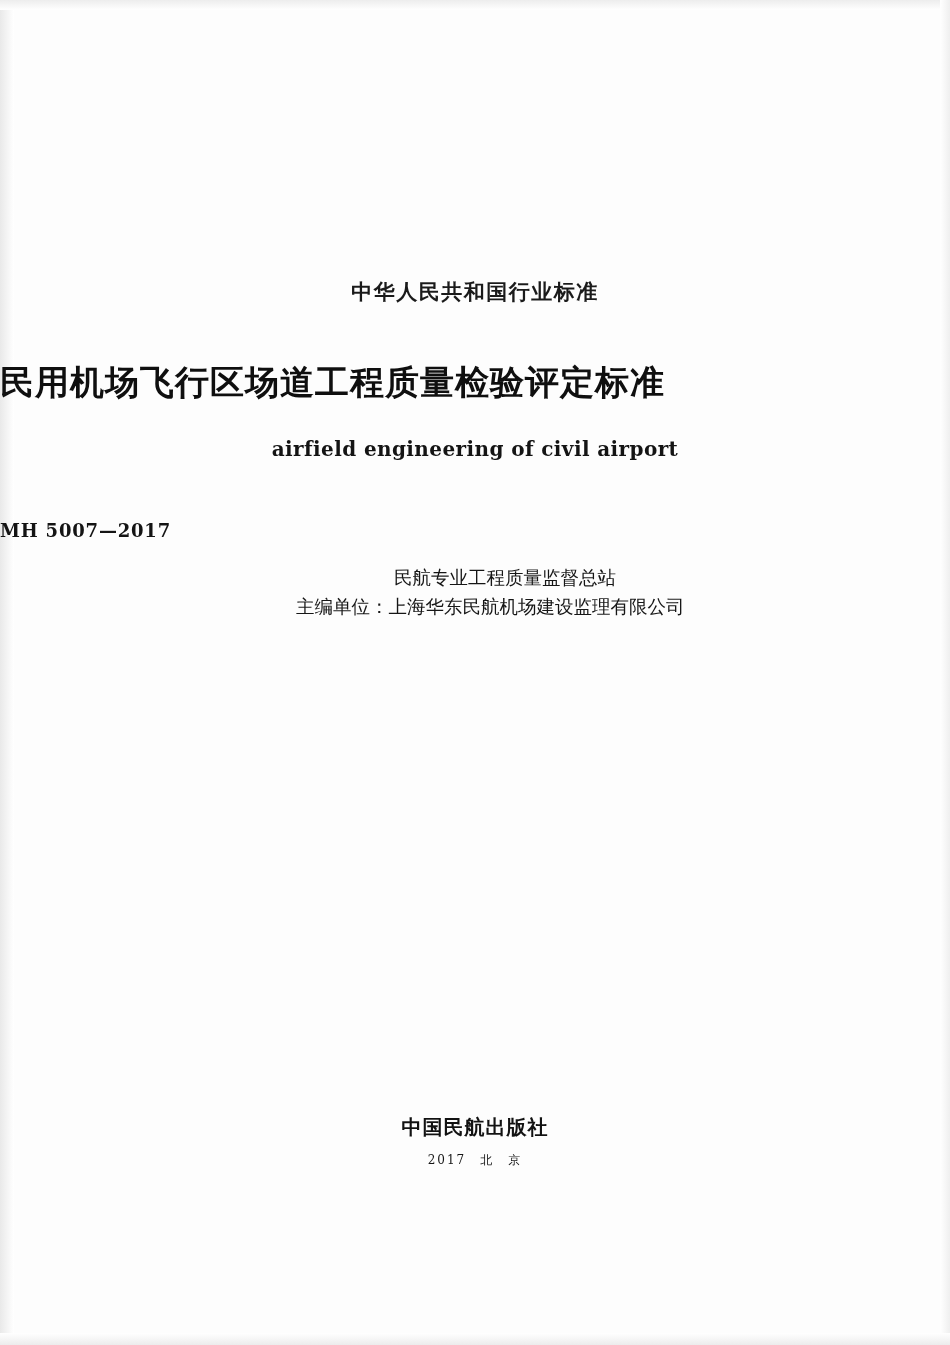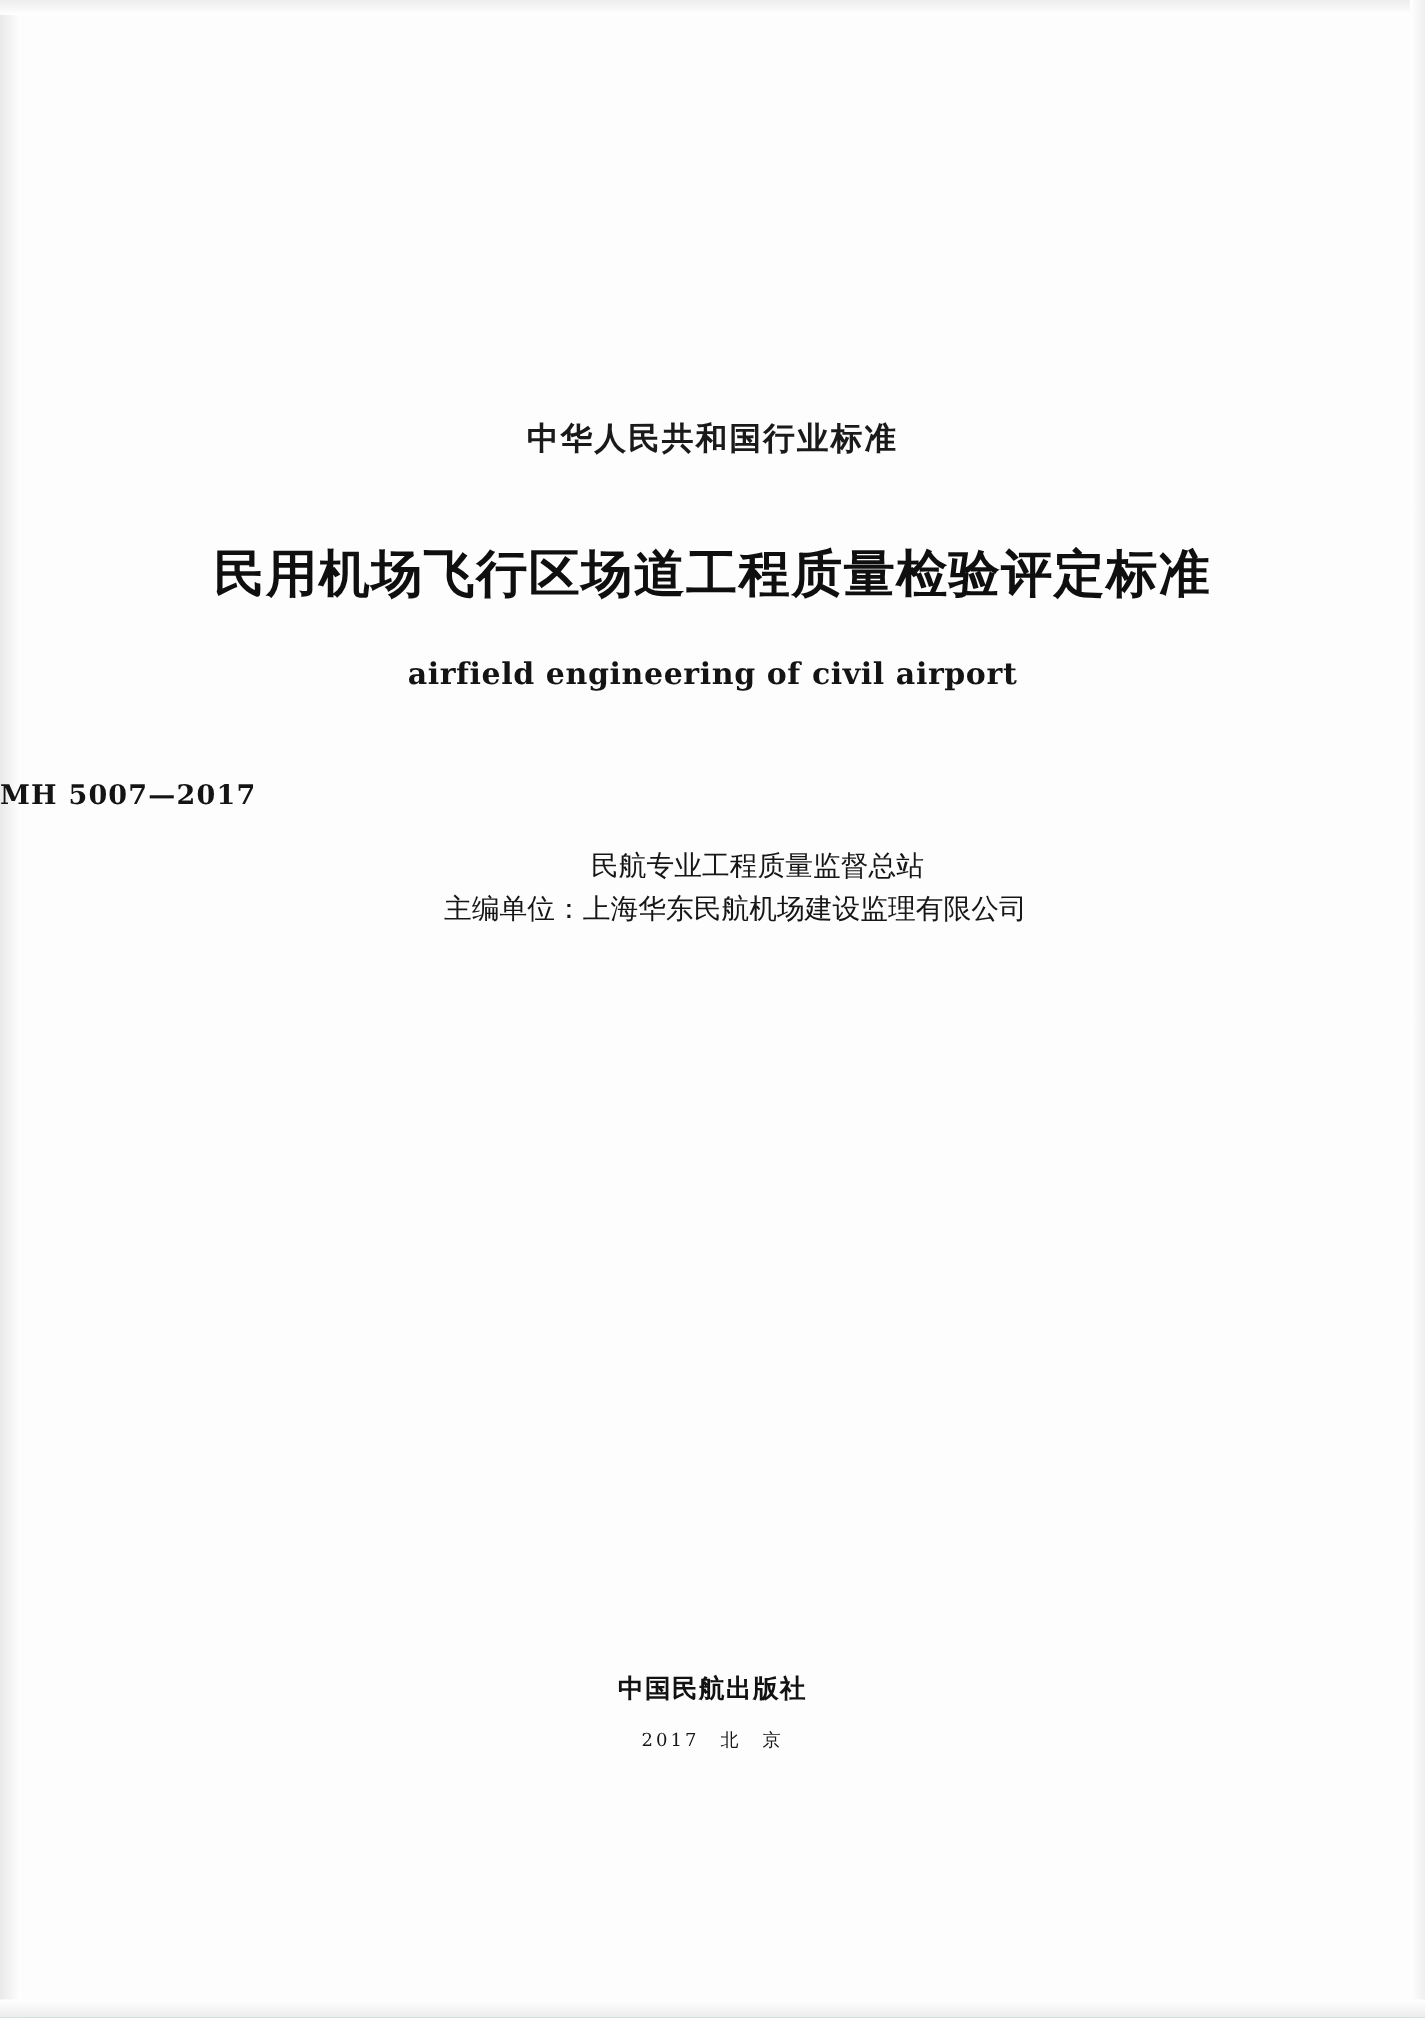--- a/index.html
+++ b/index.html
@@ -7,21 +7,21 @@
     padding: 0;
     background: #ffffff;
   }
   body {
     font-family: "Liberation Sans", sans-serif;
   }
   .page {
     position: relative;
     width: 950px;
     height: 1345px;
-    background: #0f766e;
+    background: #6d28d9;
     overflow: hidden;
   }
   .sheet {
     position: absolute;
     left: 0;
     top: 0;
     width: 950px;
     height: 1345px;
     background: #fdfdfd;
   }
@@ -70,21 +70,20 @@
     font-size: 21px;
     letter-spacing: 1.5px;
     color: #1a1a1a;
   }
 
   .line-title-cn {
     position: absolute;
     top: 360px;
     left: 0;
     width: 950px;
-    text-align: center;
     font-family: "DejaVu Sans", sans-serif;
     font-weight: bold;
     font-size: 34px;
     letter-spacing: 1px;
     color: #0f0f0f;
   }
 
   .title-en {
     position: absolute;
     top: 432px;
@@ -134,21 +133,21 @@
   }
 
   .publisher {
     position: absolute;
     top: 1114px;
     left: 0;
     width: 950px;
     text-align: center;
     font-family: "DejaVu Sans", sans-serif;
     font-weight: bold;
-    font-size: 17px;
+    font-size: 20px;
     letter-spacing: 1px;
     color: #121212;
   }
   .pubinfo {
     position: absolute;
     top: 1152px;
     left: 0;
     width: 950px;
     text-align: center;
     font-family: "DejaVu Serif", serif;

